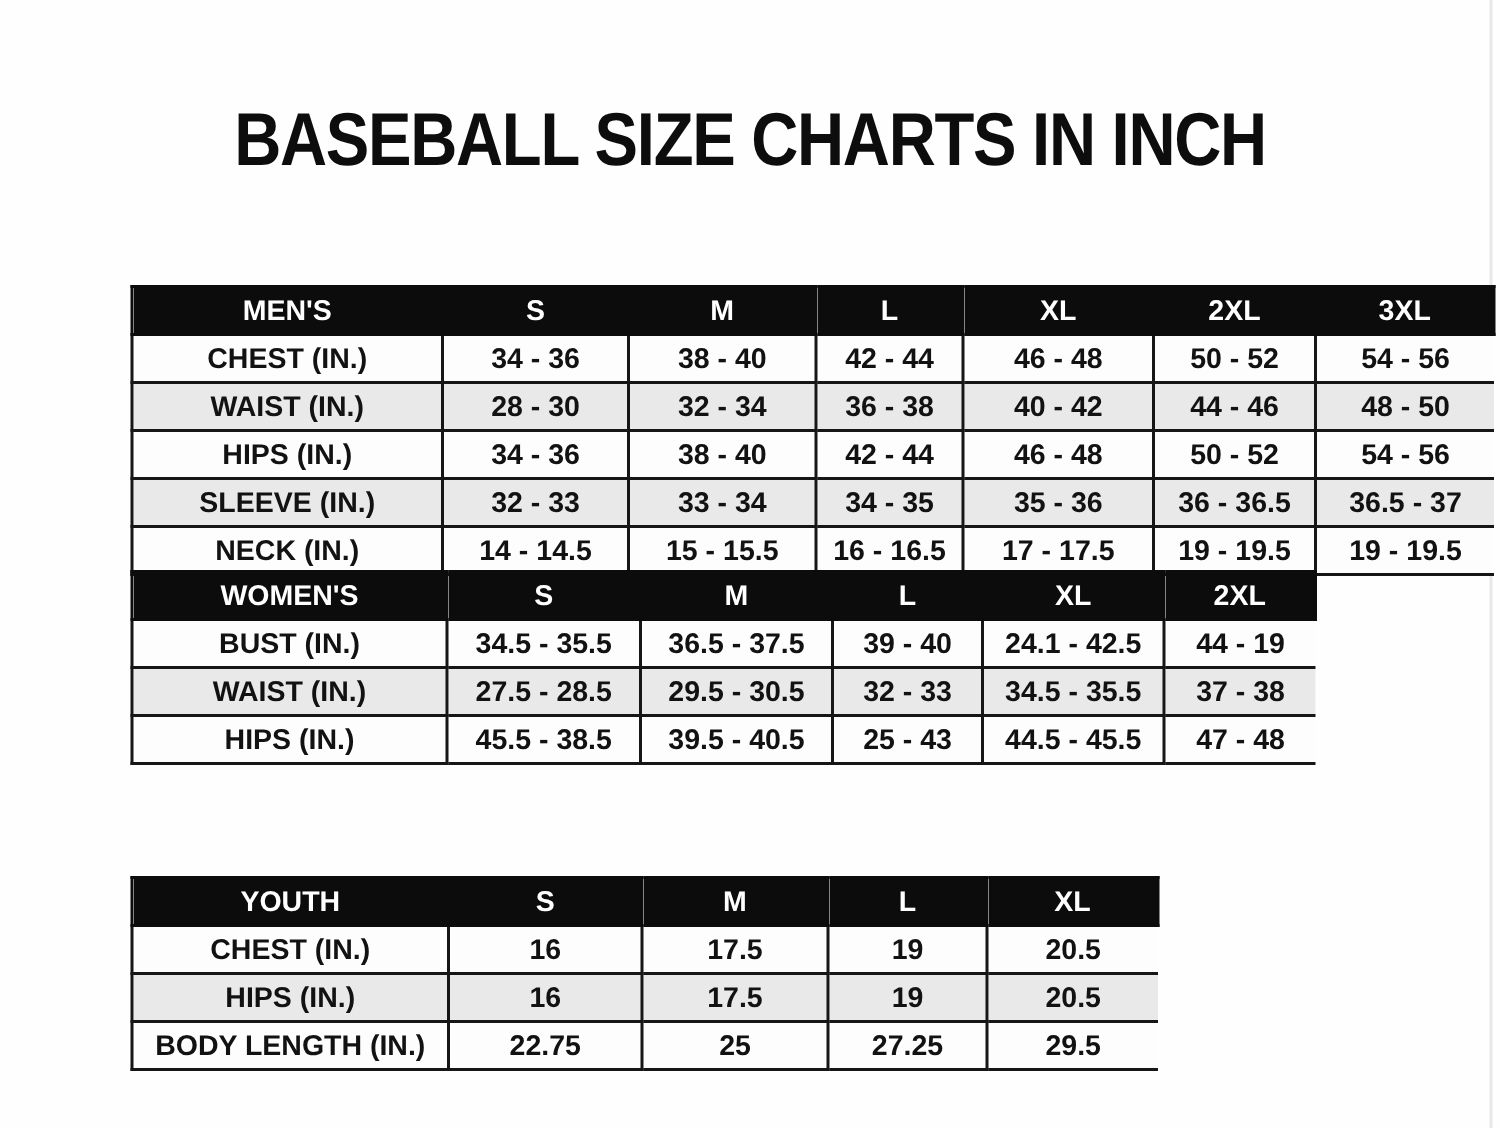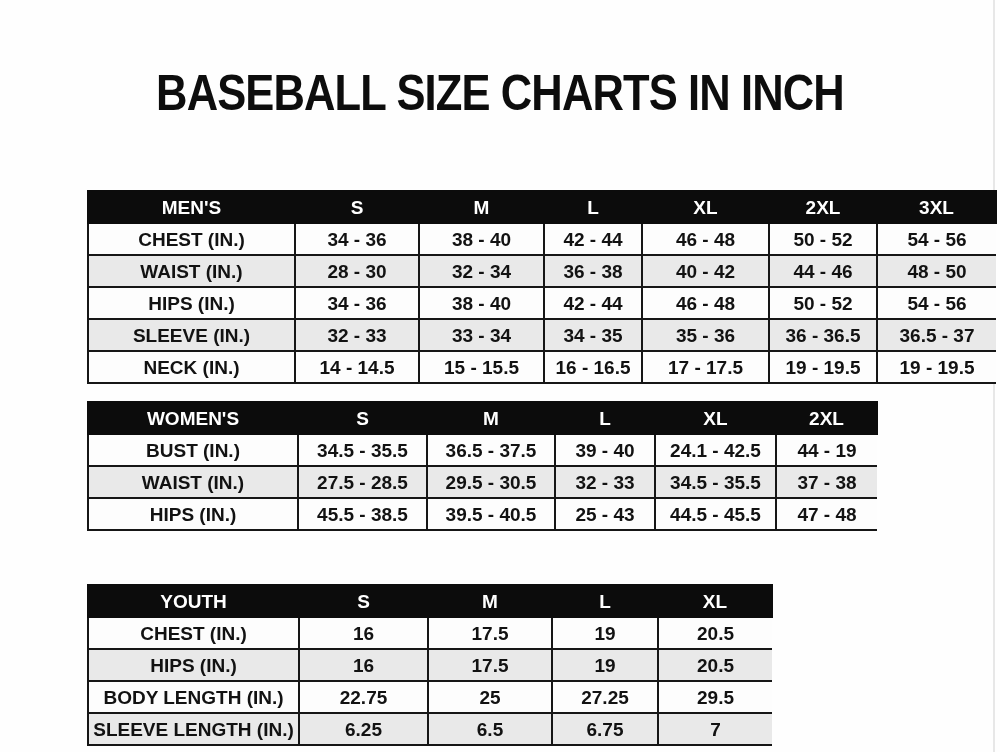--- a/index.html
+++ b/index.html
@@ -40,21 +40,21 @@
     white-space: nowrap;
   }
   table.size-table {
     position: absolute;
     left: 46px;
     border-collapse: collapse;
     table-layout: fixed;
     margin-left: 41px;
   }
   #table-mens   { top: 190px; width: 908px; }
-  #table-womens { top: 401px; width: 789px; }
+  #table-womens { top: 380px; width: 789px; }
   #table-youth  { top: 584px; width: 684px; }
 
   table.size-table th,
   table.size-table td {
     height: 30px;
     padding: 0 2px;
     text-align: center;
     vertical-align: middle;
     font-size: 19px;
     font-weight: bold;
@@ -238,22 +238,15 @@
           <td>19</td>
           <td>20.5</td>
         </tr>
         <tr>
           <td>BODY LENGTH (IN.)</td>
           <td>22.75</td>
           <td>25</td>
           <td>27.25</td>
           <td>29.5</td>
         </tr>
-        <tr>
-          <td>SLEEVE LENGTH (IN.)</td>
-          <td>6.25</td>
-          <td>6.5</td>
-          <td>6.75</td>
-          <td>7</td>
-        </tr>
       </tbody>
     </table>
 </div>
 
 </body></html>

